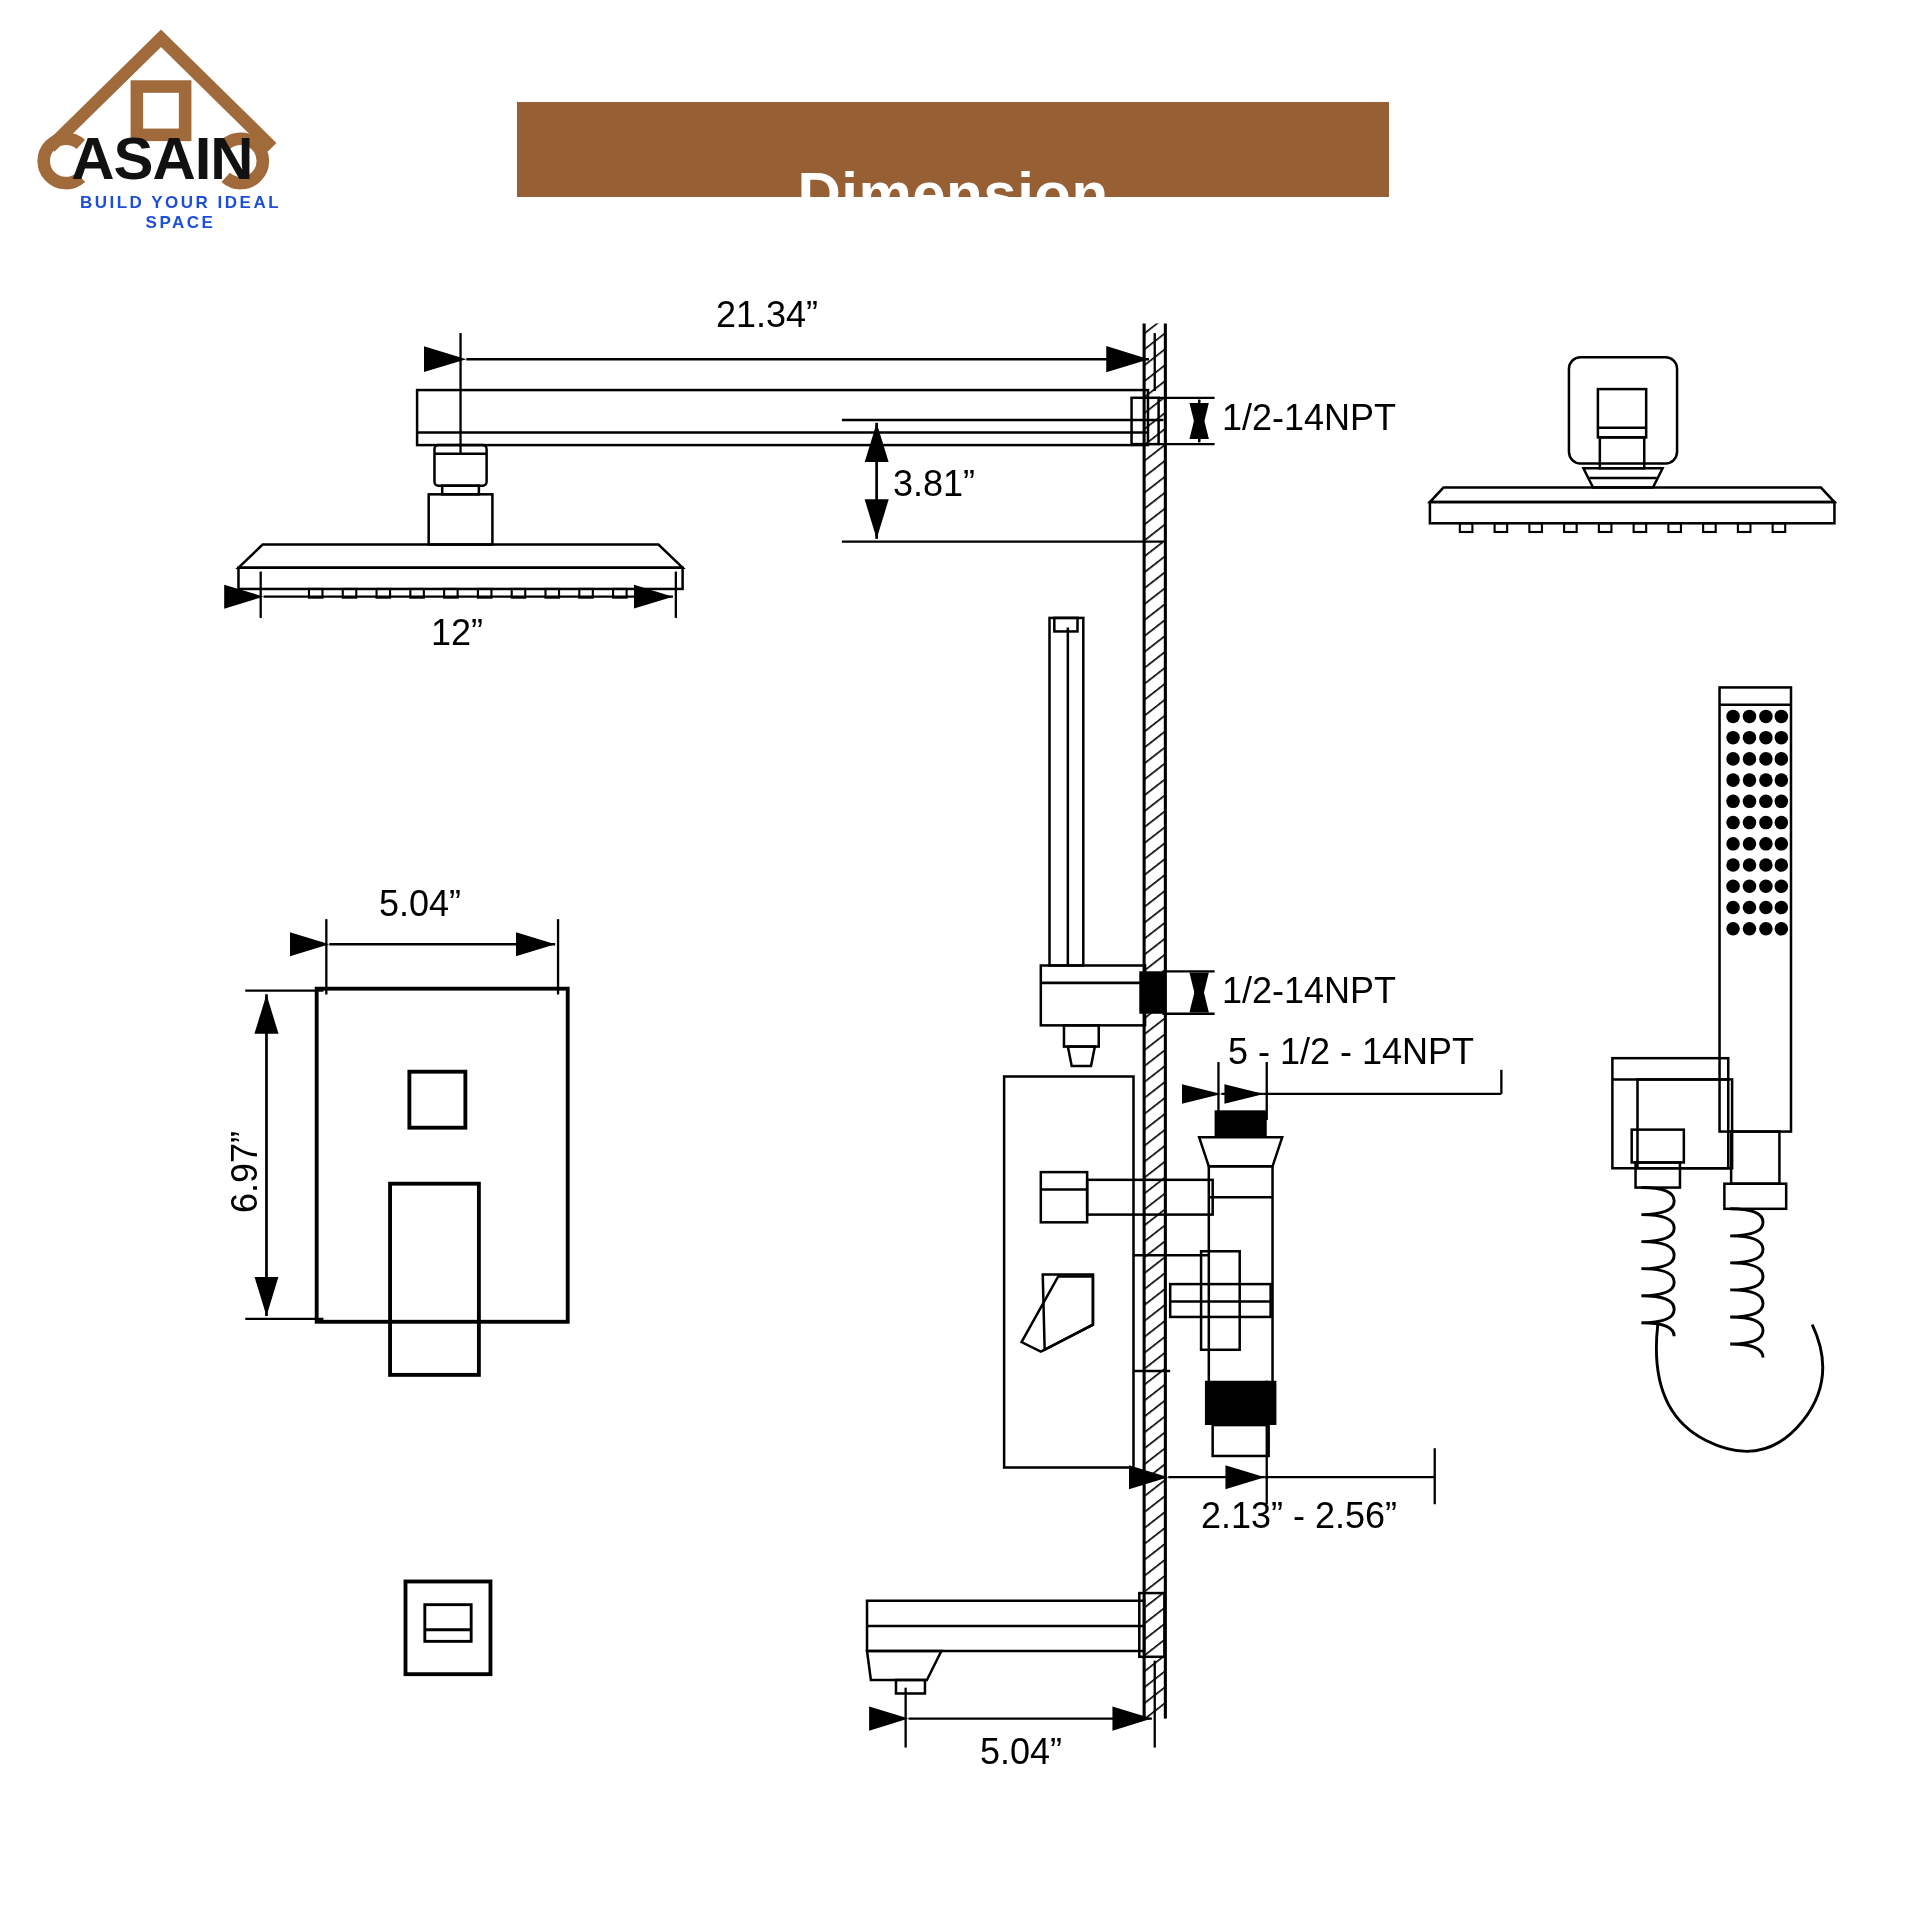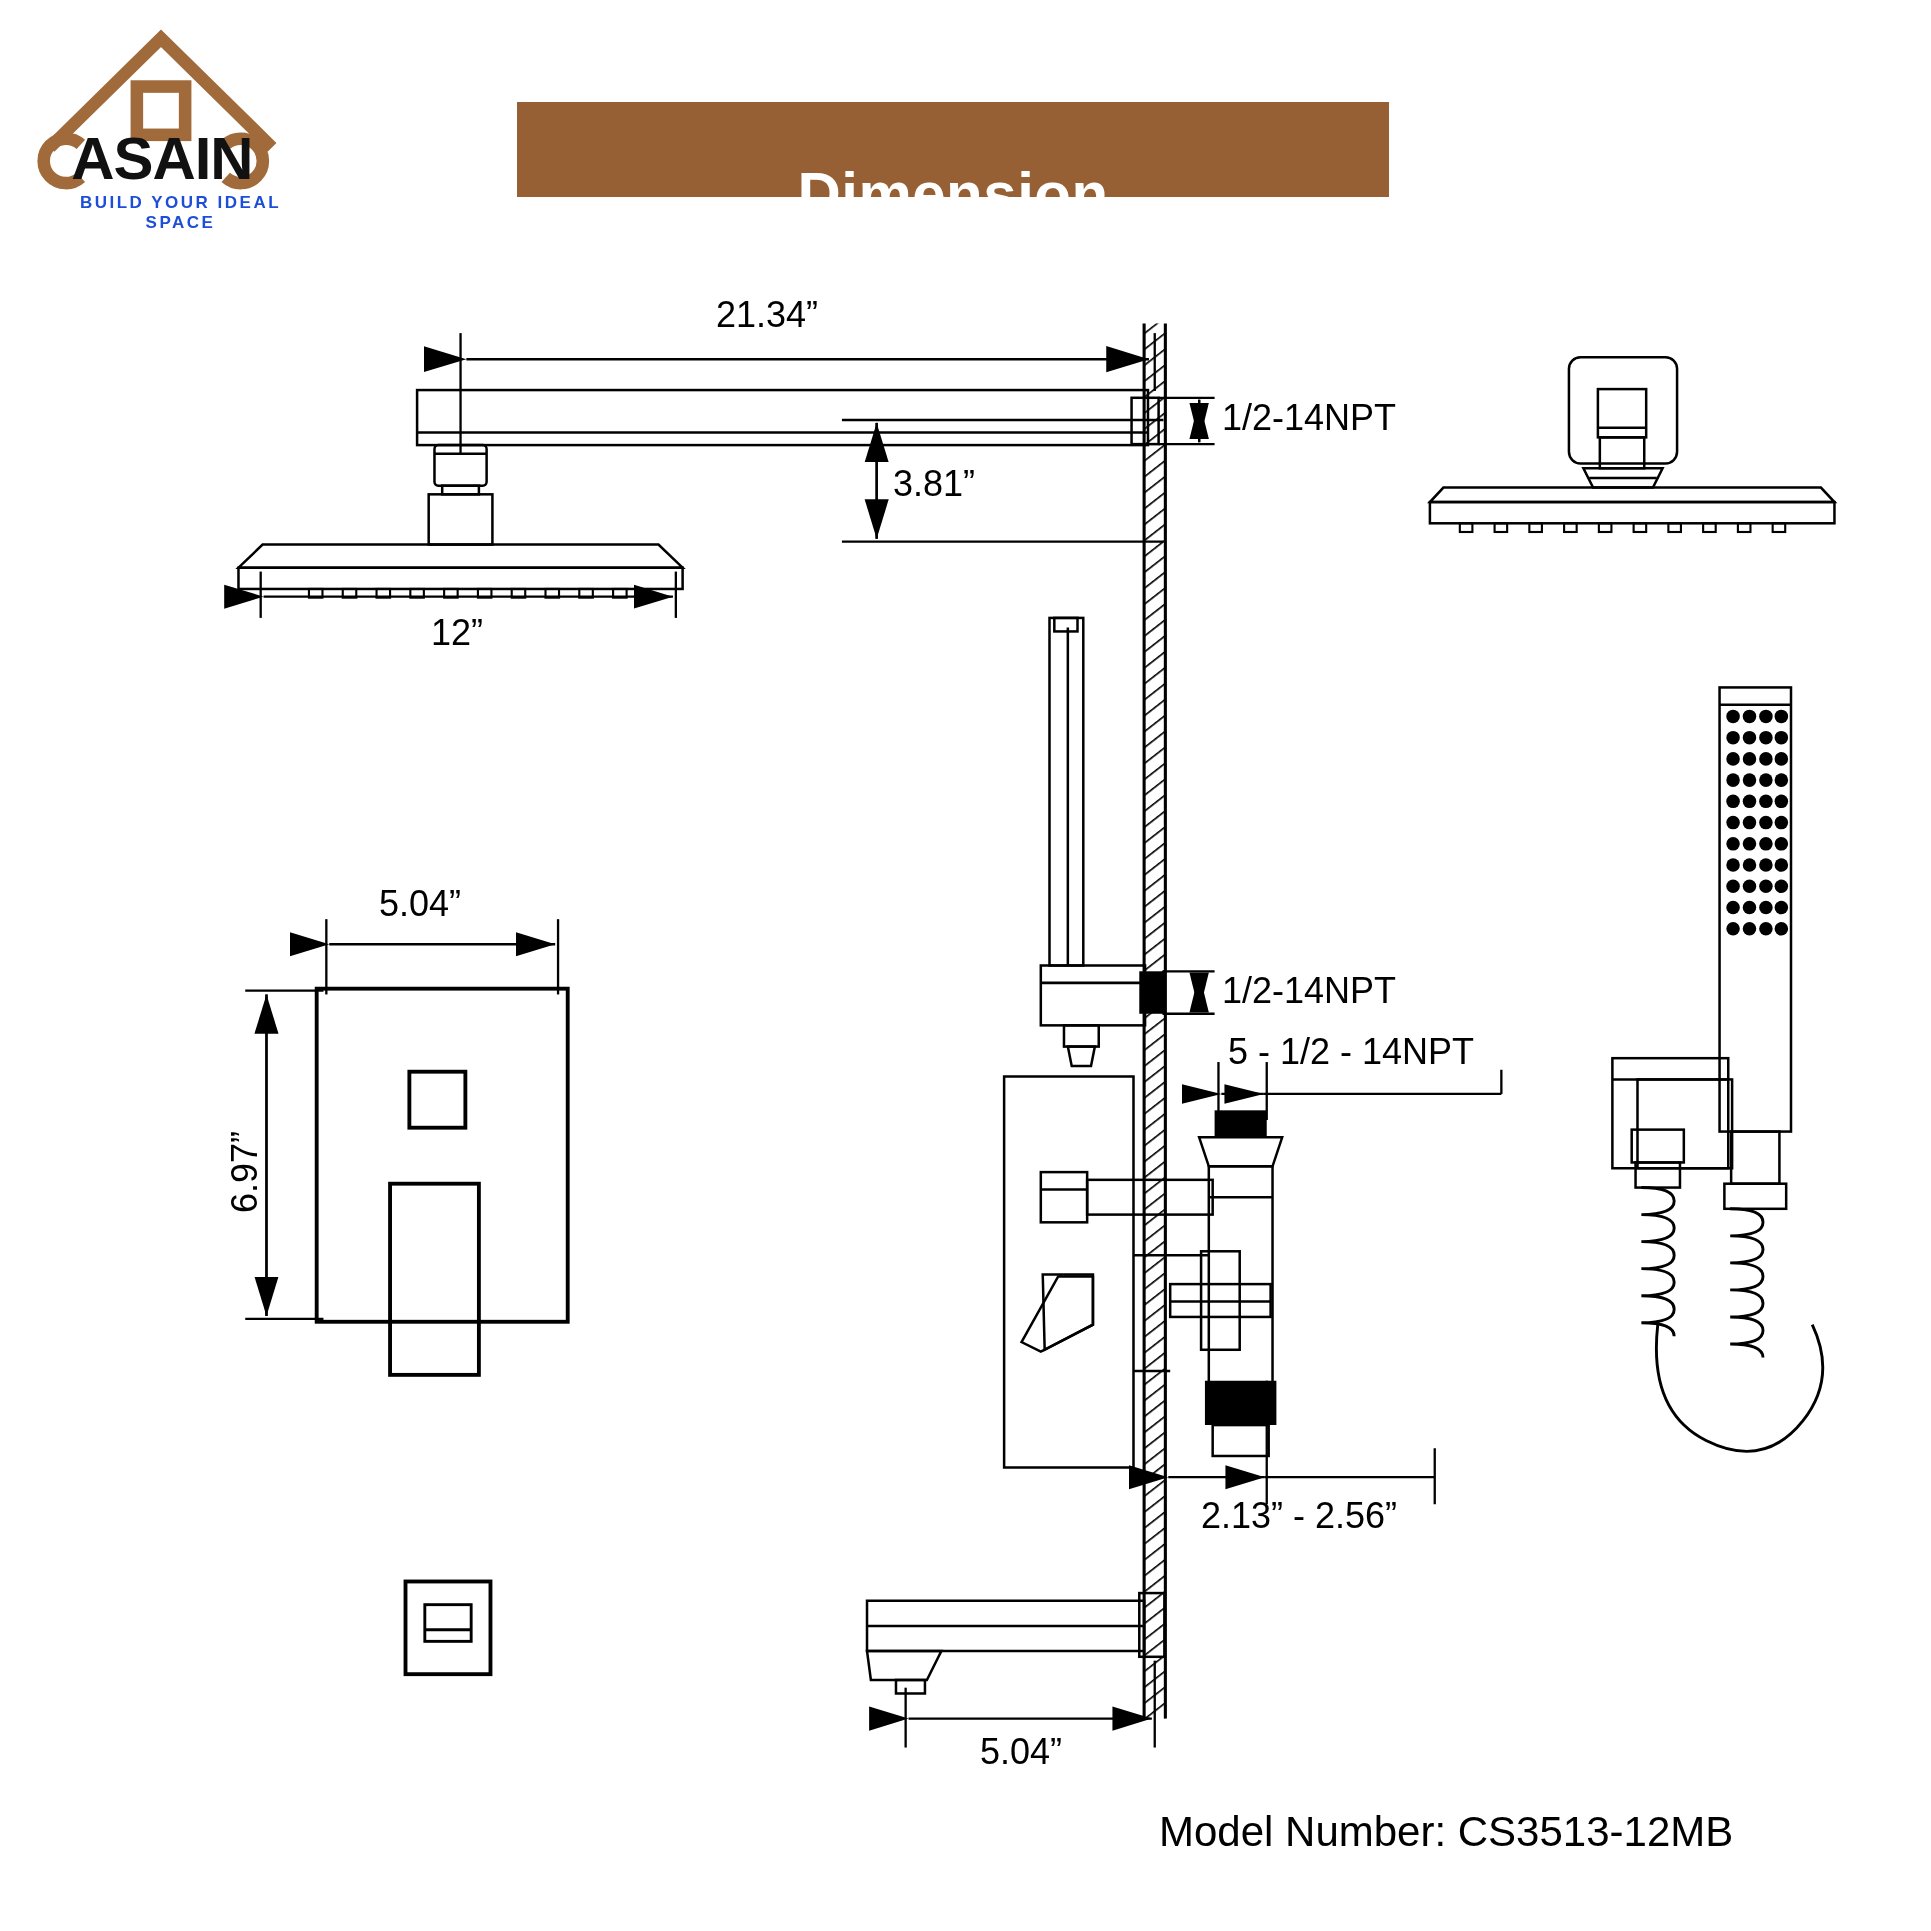--- a/index.html
+++ b/index.html
@@ -382,16 +382,15 @@
   <div class="dim" style="left:1228px; top:1031px;">5 - 1/2 - 14NPT</div>
 
   <div class="dim" style="left:1201px; top:1495px;">2.13” - 2.56”</div>
 
   <div class="dim" style="left:379px; top:883px;">5.04”</div>
 
   <div class="dim vert" style="left:224px; top:1213px;">6.97”</div>
 
   <div class="dim" style="left:980px; top:1731px;">5.04”</div>
 
-  <div id="model">Model Number: CS3513-12MB</div>
 
 </div>
 
 
 </body></html>

